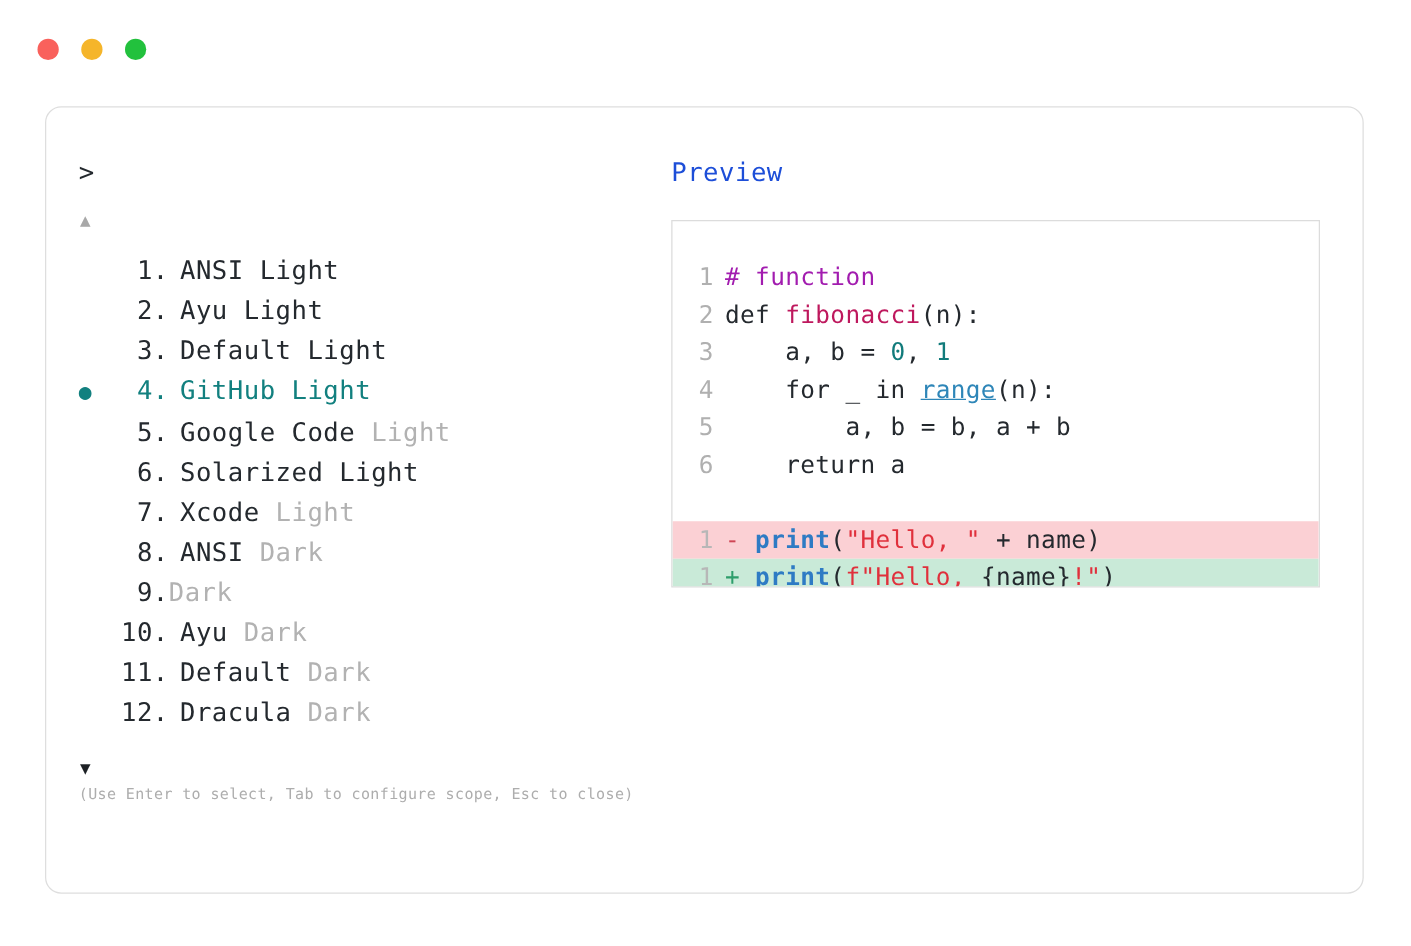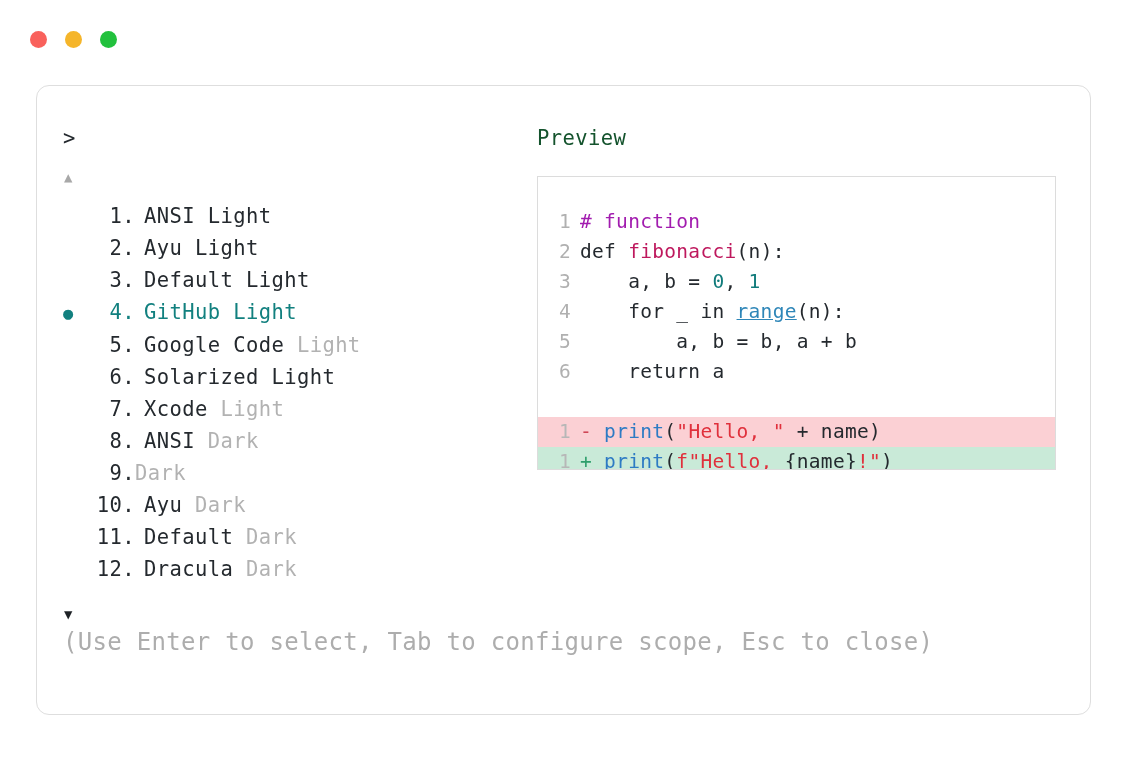--- a/index.html
+++ b/index.html
@@ -104,36 +104,36 @@
     color: #12807f;
   }
   .variant-dim { color: #b2b2b2; }
   .variant-strong { color: #24292e; }
 
   
   #hint {
     position: absolute;
     left: 26px;
     top: 542px;
-    font-size: 24px;
+    font-size: 12px;
     letter-spacing: 0.3px;
     color: #adadad;
     white-space: pre;
   }
 
   
   #right-col {
     position: absolute;
     left: 500px;
     top: 40px;
     width: 530px;
   }
   #preview-label {
     font-size: 20.5px;
-    color: #14532d;
+    color: #1d4ed8;
     letter-spacing: 0.4px;
     height: 28px;
   }
   #preview-box {
     margin-top: 22px;
     width: 519px;
     height: 294px;
     box-sizing: border-box;
     border: 1.5px solid #dcdcdc;
     background: #ffffff;
@@ -158,21 +158,21 @@
   }
   .code-body { flex: 1 1 auto; white-space: pre; }
   .spacer-line { height: 30px; }
 
   .tok-comment { color: #a21caf; }
   .tok-kw      { color: #24292e; }
   .tok-fn      { color: #be185d; }
   .tok-num     { color: #117b7b; }
   .tok-builtin { color: #2e86b8; text-decoration: underline; }
   .tok-str     { color: #e0303c; }
-  .tok-print   { color: #2e7bc4; }
+  .tok-print   { color: #2e7bc4; font-weight: bold; }
   .tok-plain   { color: #24292e; }
 
   .diff-line.del { background: #fbd0d4; }
   .diff-line.add { background: #c9ead8; }
   .diff-line .ln { color: #b7b7b7; }
   .diff-sign-del { color: #cf4655; }
   .diff-sign-add { color: #2e9e6b; }
 </style>
 </head>
 <body>

